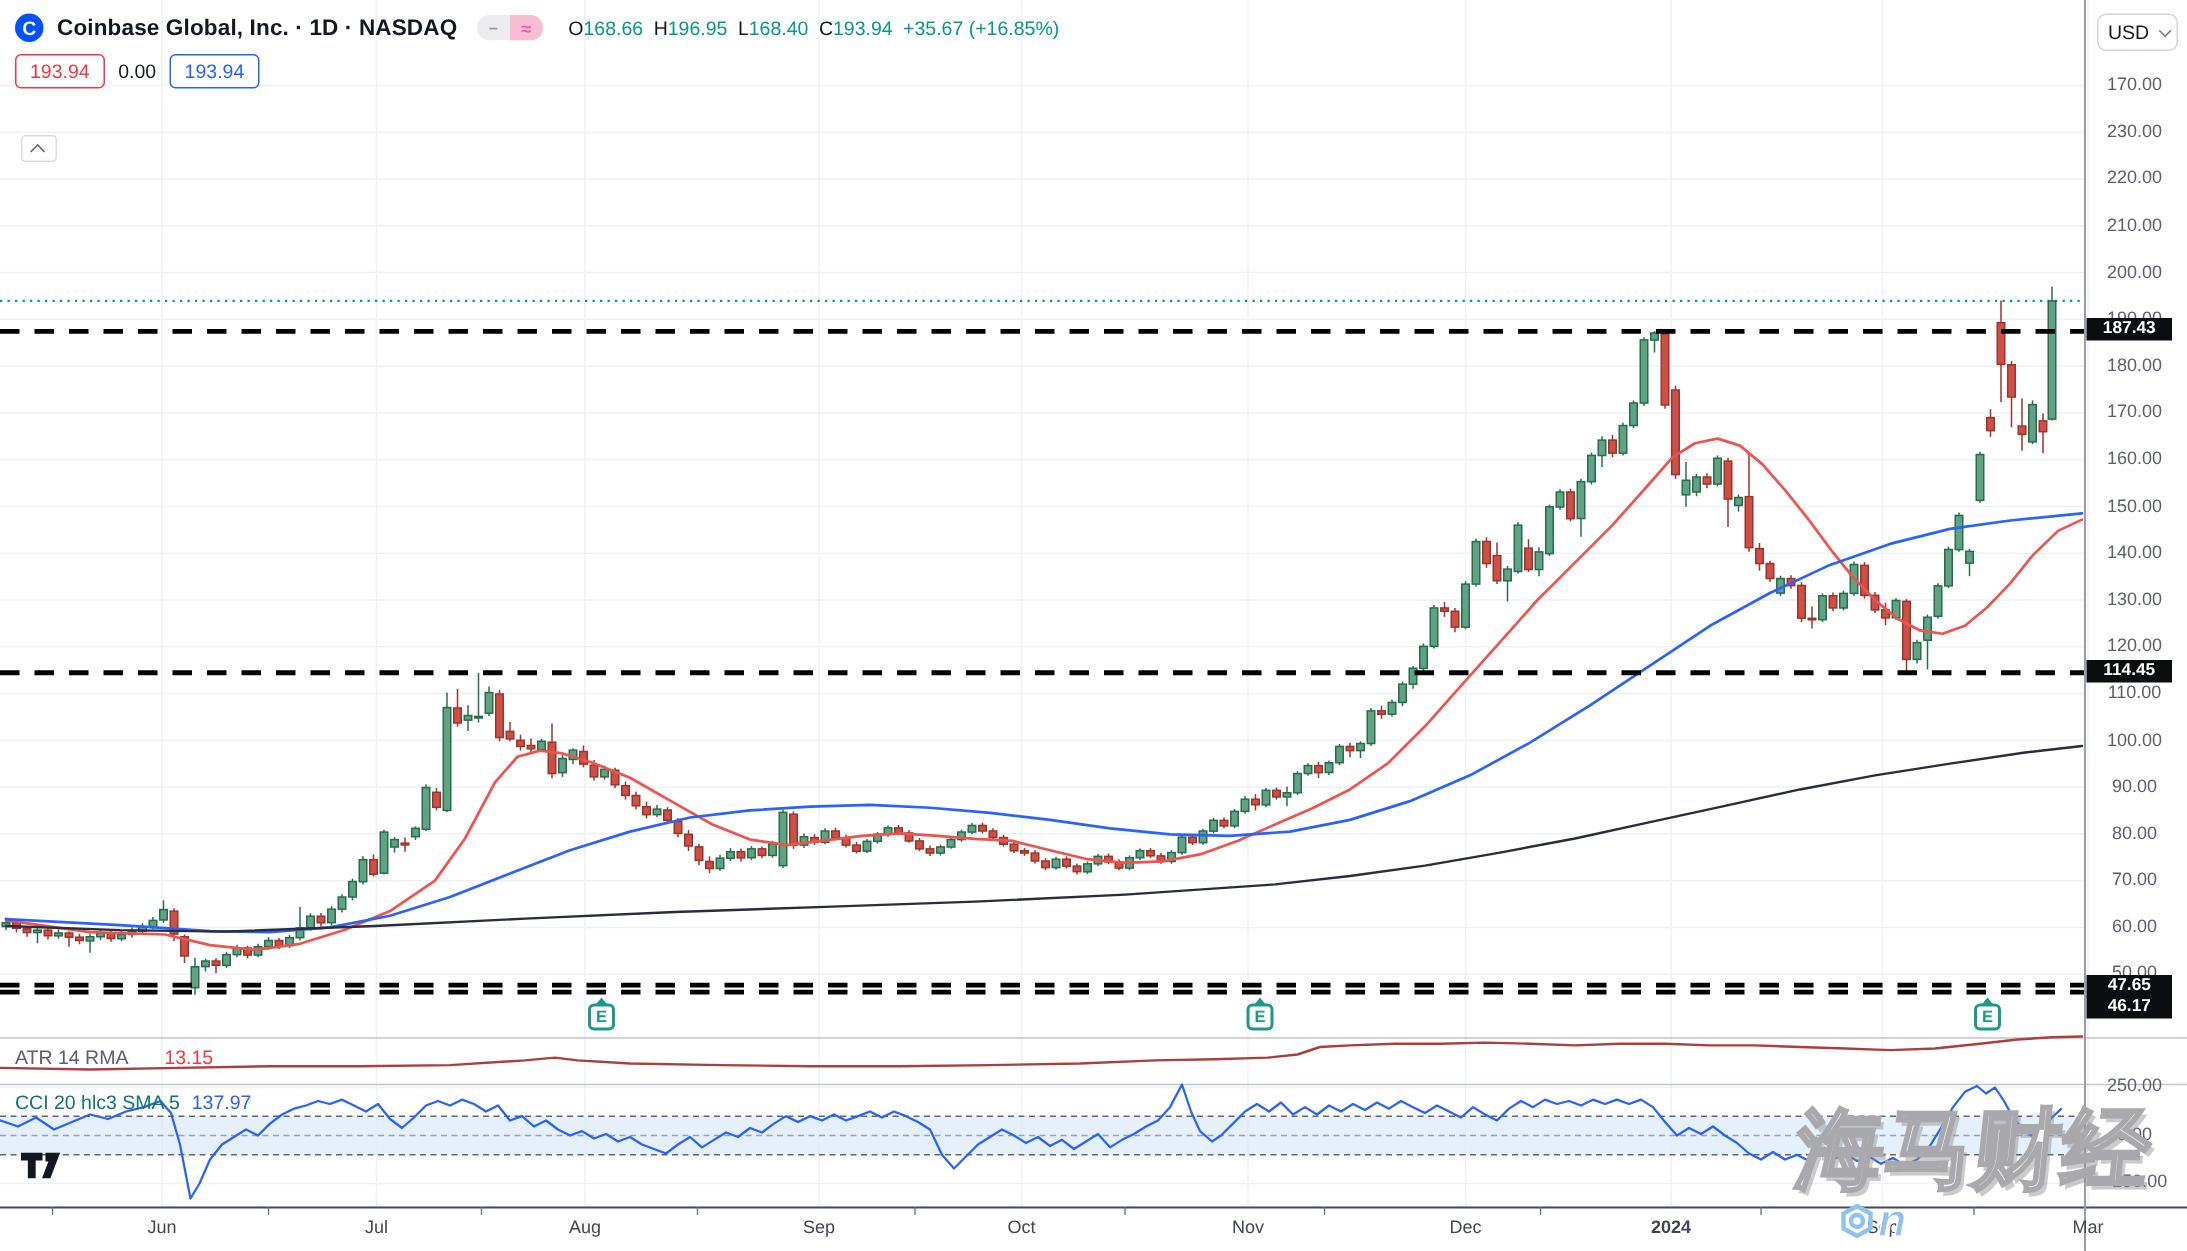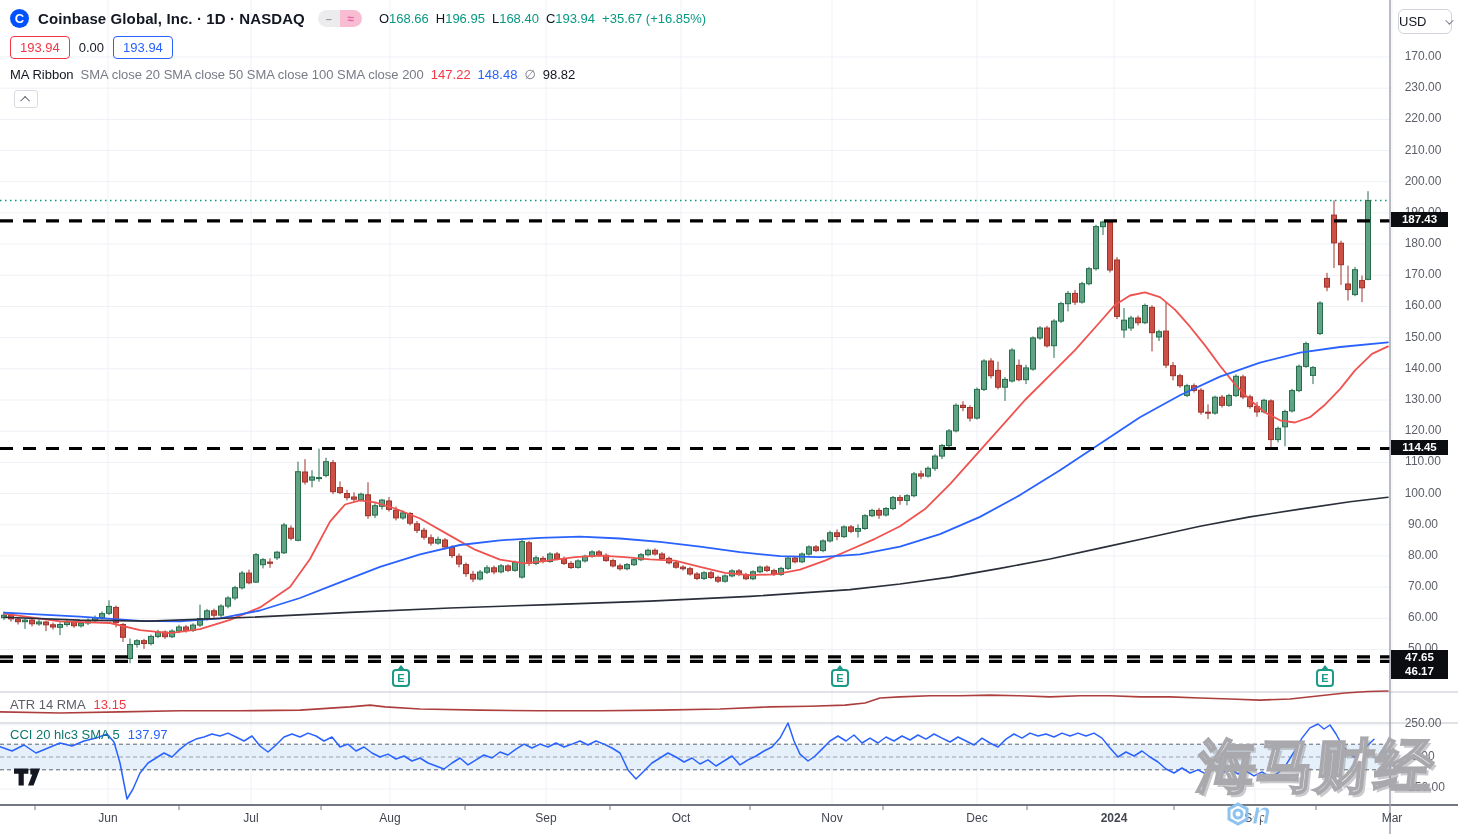--- a/index.html
+++ b/index.html
@@ -35,30 +35,30 @@
   .chev-up { width:7px; height:7px; border-left:1.5px solid #5d636e; border-top:1.5px solid #5d636e;
              transform:rotate(45deg) translateY(2px); }
 
   
   .pa-label { position:absolute; left:1390px; width:66px; text-align:center; font-size:12px;
               color:#5d6069; z-index:4; }
   .chip { position:absolute; left:1391px; width:57px; height:15px; background:#0c0d10; color:#fff;
           font-size:11.5px; font-weight:bold; text-align:center; line-height:15px; z-index:6; }
   #usd-btn { position:absolute; left:1398px; top:9px; width:54px; height:25px; border:1px solid #d1d4dc;
              border-radius:6px; background:#fff; z-index:10; display:flex; align-items:center;
-             justify-content:space-between; gap:6px; font-size:13px; color:#131722; cursor:pointer; }
+             justify-content:center; gap:6px; font-size:13px; color:#131722; cursor:pointer; }
   .chev-down { width:6px; height:6px; border-right:1.5px solid #787b86; border-bottom:1.5px solid #787b86;
                transform:rotate(45deg) translateY(-2px); }
 
   
   .ta-label { position:absolute; top:811px; transform:translateX(-50%); font-size:12px; color:#434651; z-index:4; }
   .ta-label.bold { font-weight:bold; }
 
   
-  #atr-legend { left:10px; top:697px; display:flex; gap:8px; font-size:13px; }
+  #atr-legend { left:10px; top:697px; display:flex; gap:24px; font-size:13px; }
   #atr-legend .n { color:#5d6069; }
   #cci-legend { left:10px; top:727px; display:flex; gap:8px; font-size:13px; }
   #cci-legend .n { color:#0f766e; }
 
   
   .e-badge { position:absolute; width:18px; height:18px; border:2px solid #1d9a87; border-radius:4px;
              background:#fff; color:#1d9a87; font-size:11px; font-weight:bold; text-align:center;
              line-height:14px; z-index:7; cursor:pointer; }
   .e-badge::before { content:''; position:absolute; top:-6px; left:50%; margin-left:-4px;
              border-left:4px solid transparent; border-right:4px solid transparent;
@@ -553,28 +553,20 @@
       <span class="vl">+35.67 (+16.85%)</span>
     </div>
   </div>
 
   <div class="legend" id="legend-row2">
     <div class="pbox red">193.94</div>
     <div class="spread">0.00</div>
     <div class="pbox blue">193.94</div>
   </div>
 
-  <div class="legend" id="legend-row3">
-    <span class="ind-name">MA Ribbon</span>
-    <span class="ind-params">SMA close 20 SMA close 50 SMA close 100 SMA close 200</span>
-    <span class="v-red">147.22</span>
-    <span class="v-blue">148.48</span>
-    <span class="v-gray">∅</span>
-    <span class="v-dark">98.82</span>
-  </div>
 
   <div class="legend" id="collapse-btn">
     <div class="chev-up"></div>
   </div>
 
   <div id="usd-btn">
     <span>USD</span>
     <div class="chev-down"></div>
   </div>
 

